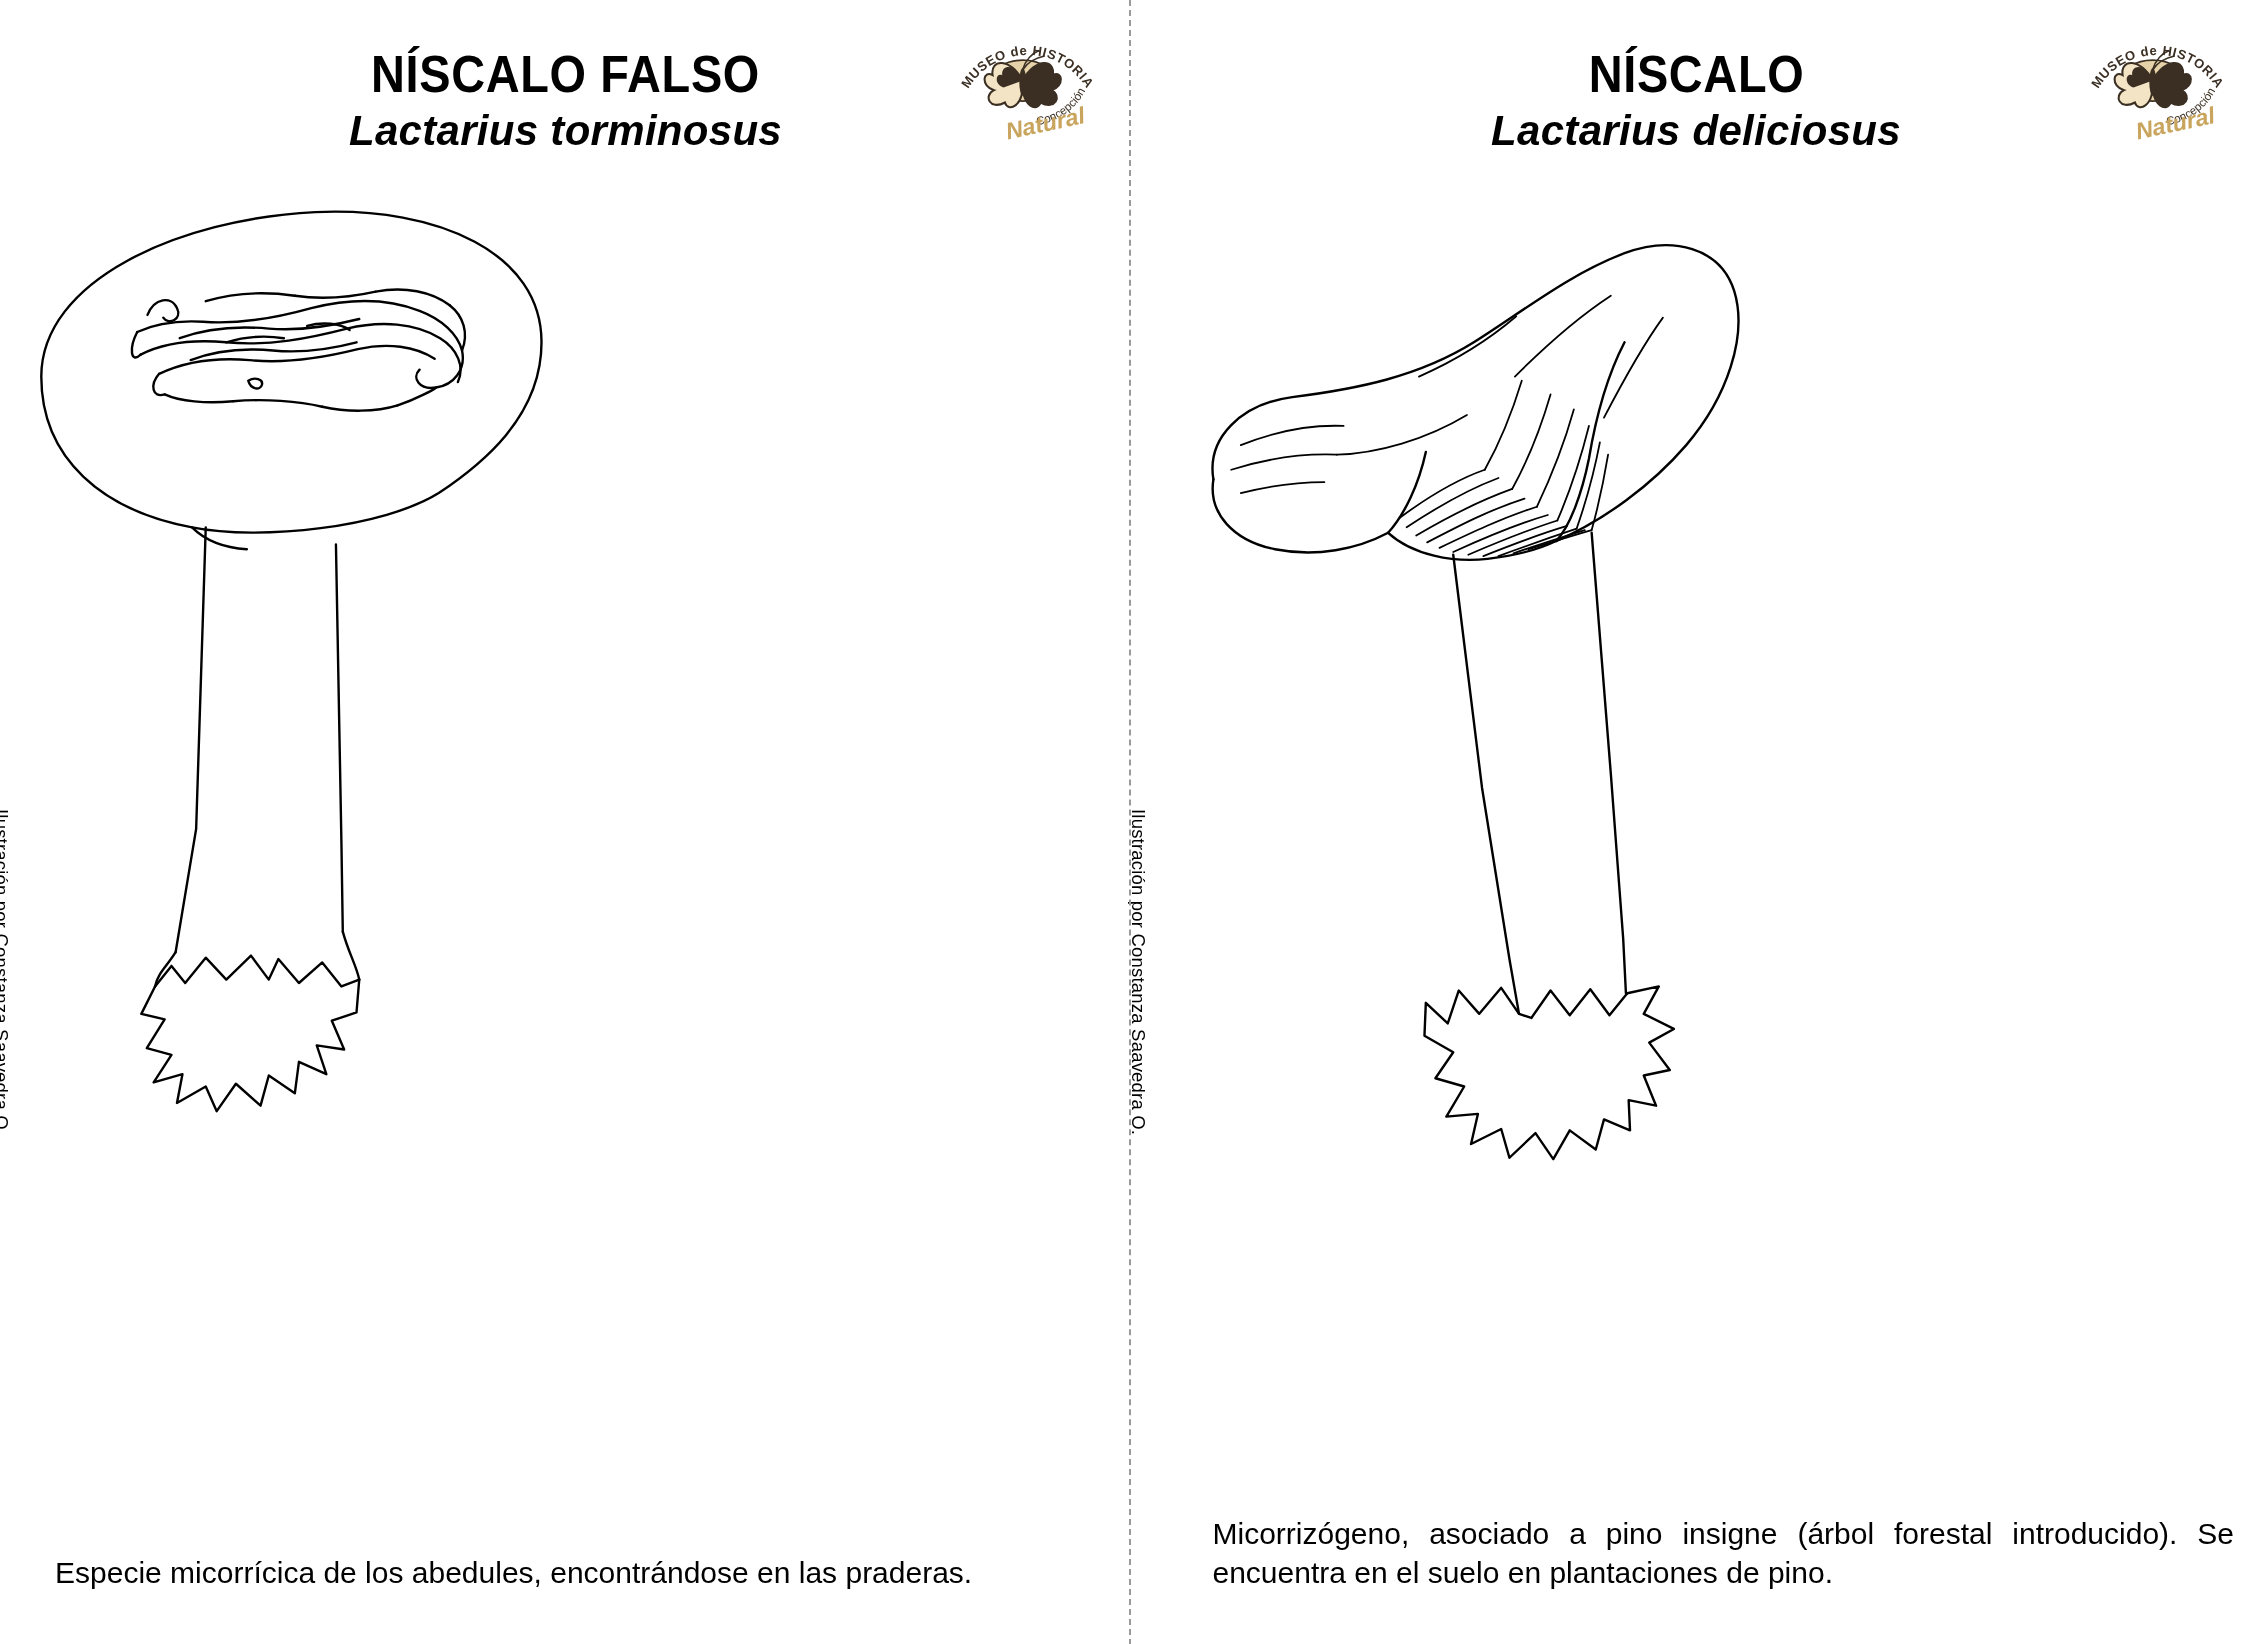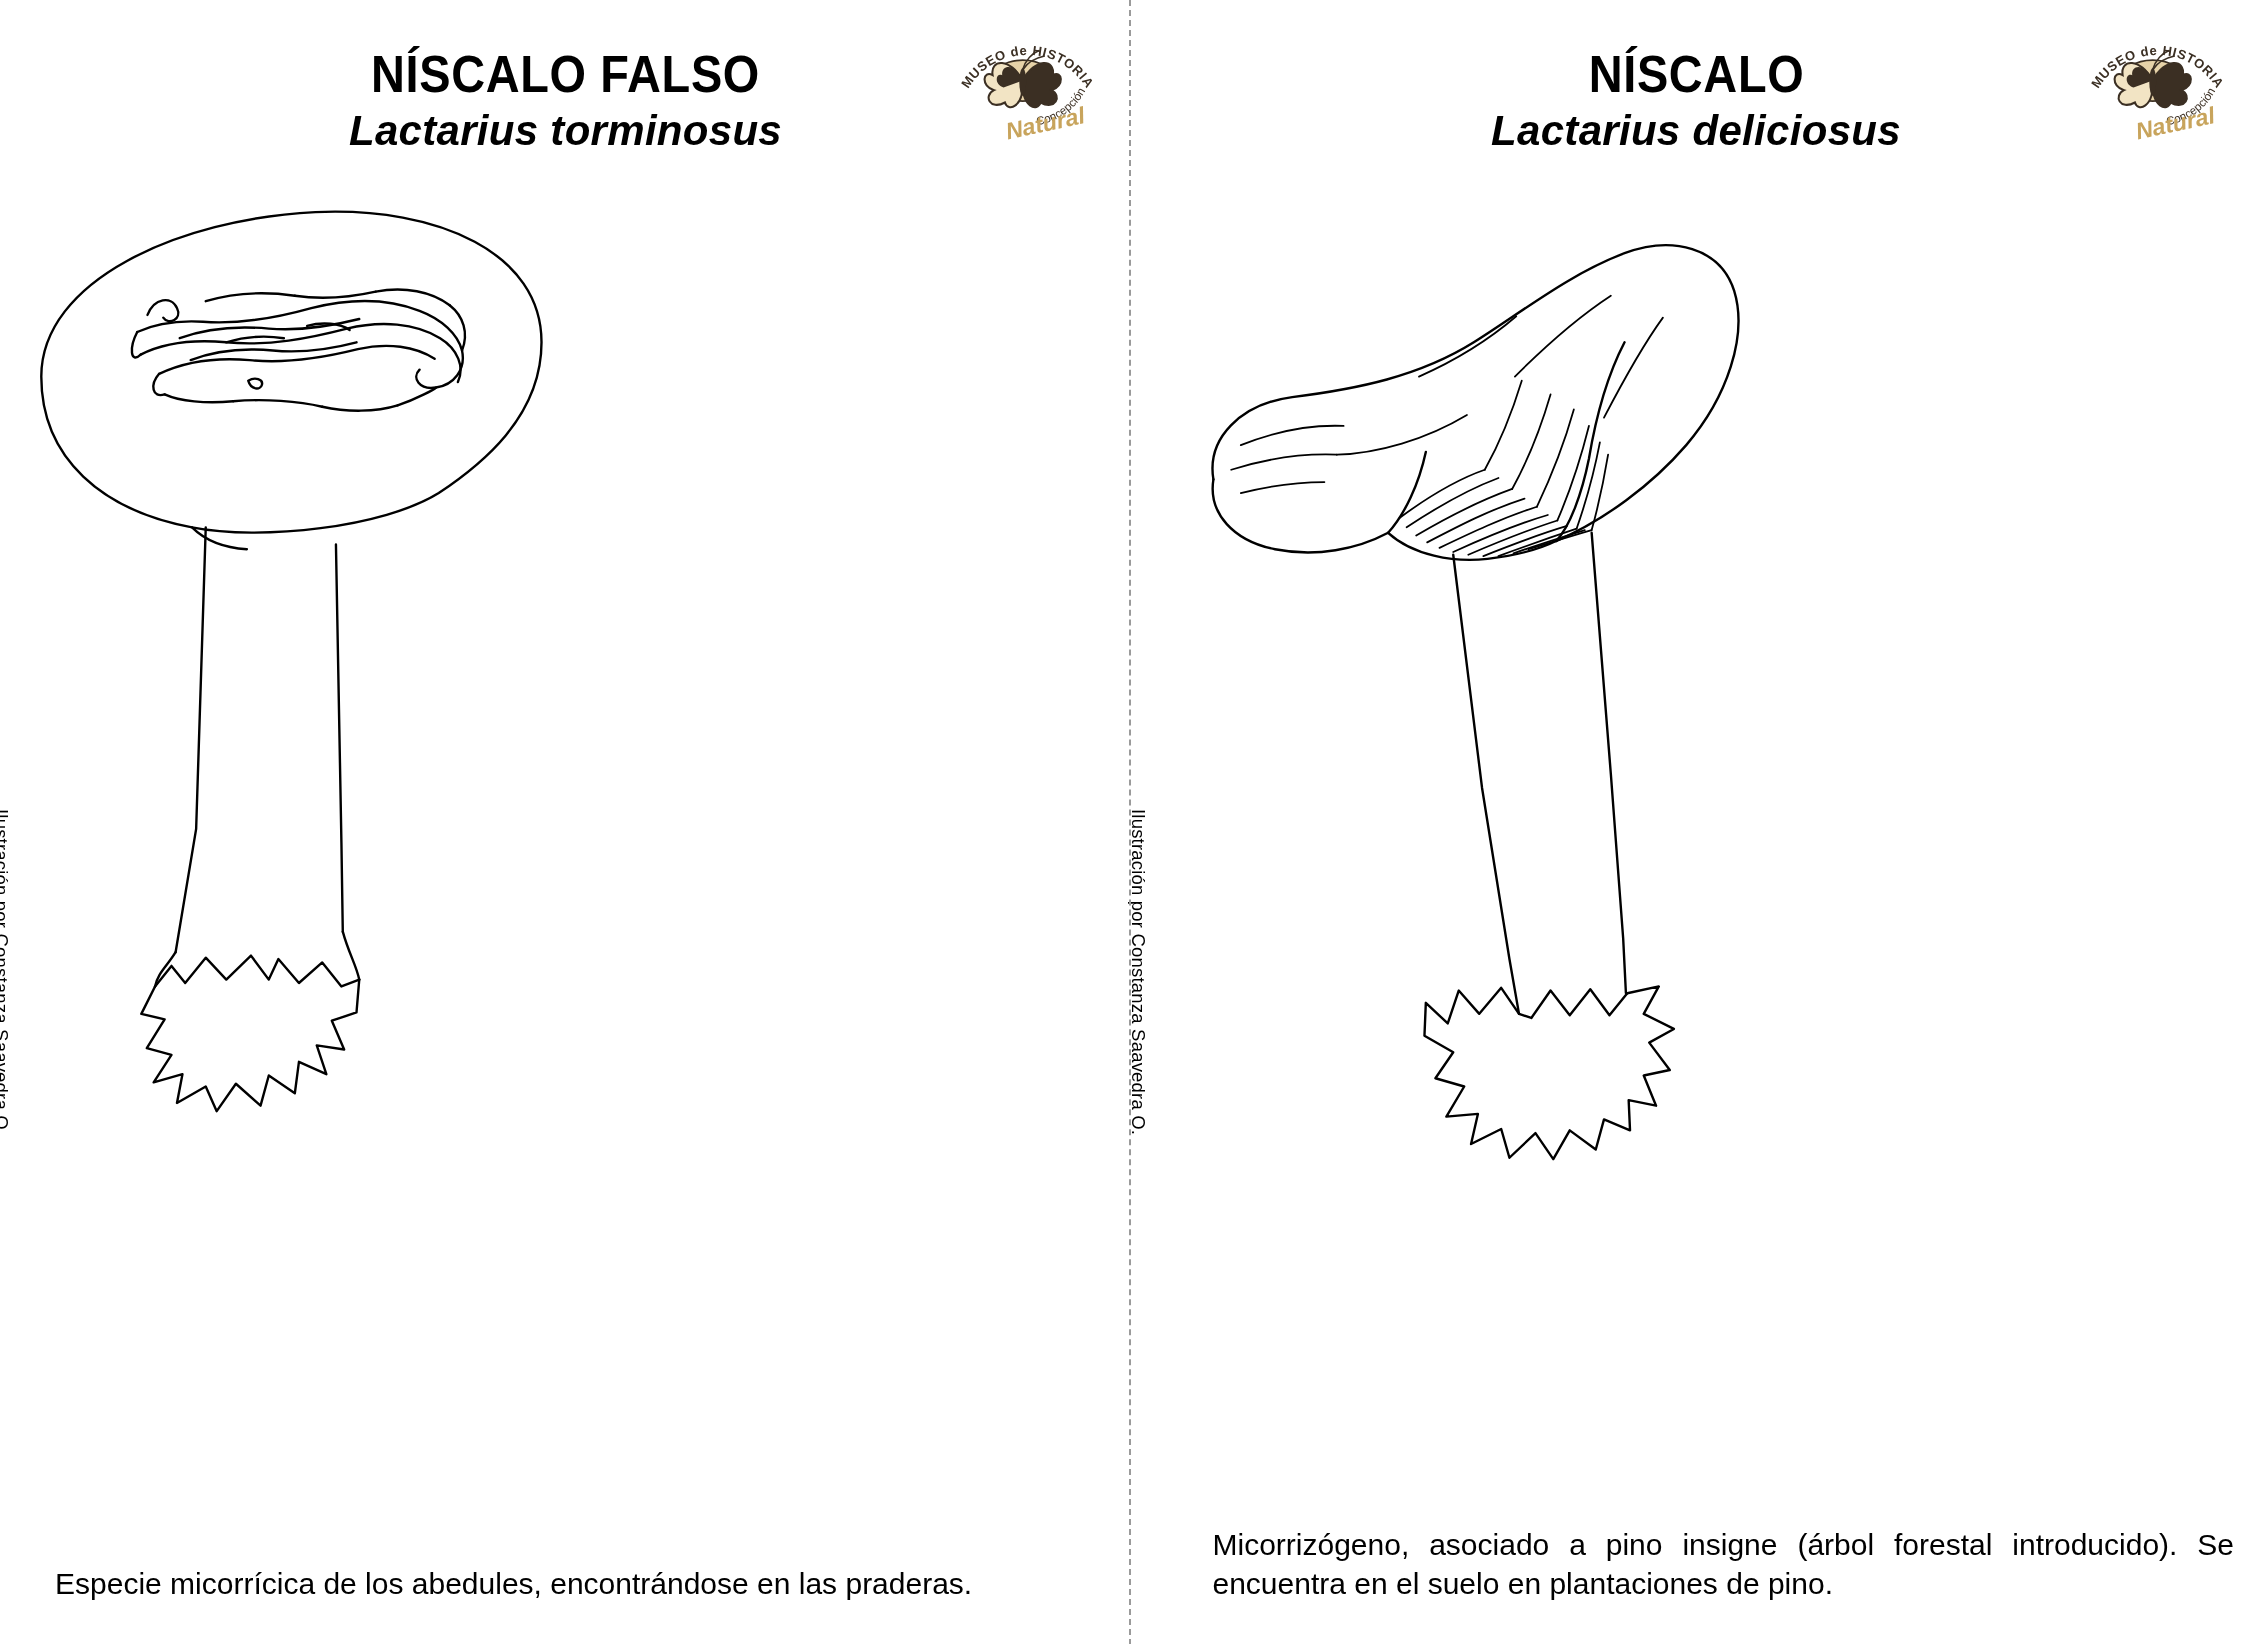--- a/index.html
+++ b/index.html
@@ -92,21 +92,21 @@
     left: 0;
     width: 1131px;
     height: 1254px;
   }
   .drawing svg { display:block; width:100%; height:100%; }
   
   .caption {
     position: absolute;
     left: 55px;
     right: 48px;
-    bottom: 41px;
+    bottom: 52px;
     font-size: 30px;
     line-height: 1.32;
     text-align: justify;
     text-justify: inter-word;
     margin: 0;
   }
   .panel.right .caption { left: 82px; right: 27px; }
 </style>
 </head>
 <body>

